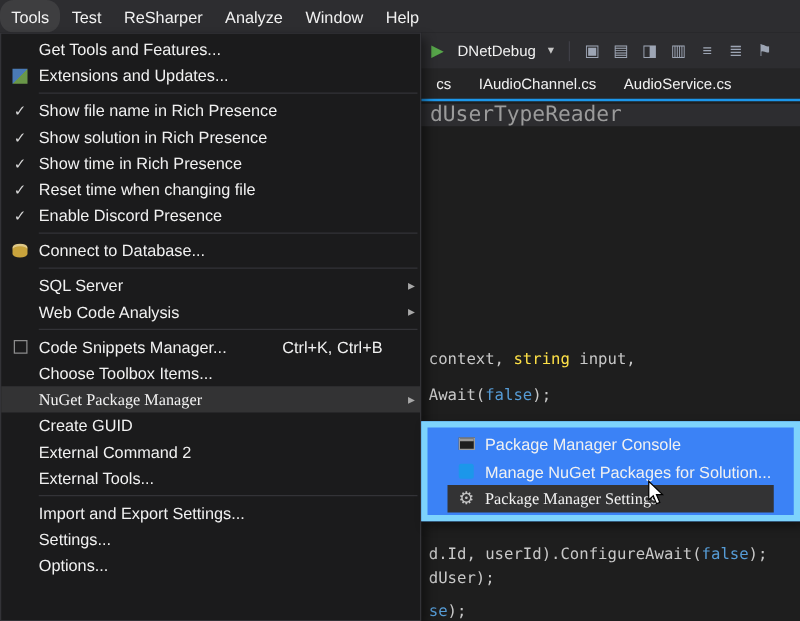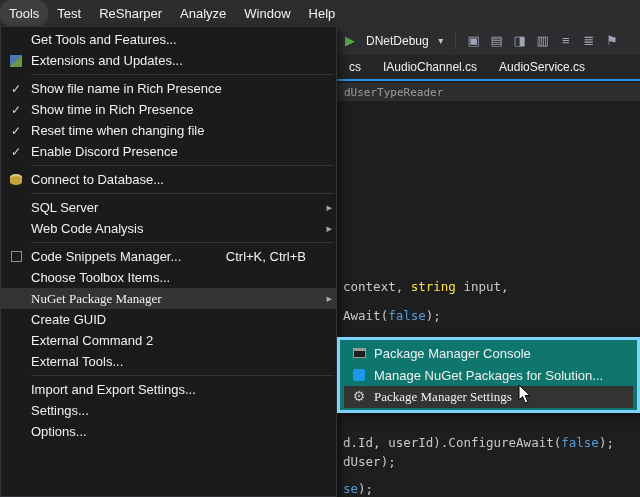--- a/index.html
+++ b/index.html
@@ -24,21 +24,21 @@
 
   
   .tabstrip{position:absolute;top:55px;left:0;right:0;height:26px;background:#252526;
             border-bottom:2px solid #1C97EA;display:flex;align-items:stretch;
             padding-left:338px;box-sizing:border-box;font-size:12px;z-index:2;}
   .tab{padding:0 11px;display:flex;align-items:center;color:#F1F1F1;white-space:nowrap;}
 
   
   .navbar{position:absolute;top:83px;left:0;right:0;height:18px;background:#2D2D30;
           display:flex;align-items:center;padding-left:344px;box-sizing:border-box;z-index:2;}
-  .navbar span{font-family:"DejaVu Sans Mono",monospace;font-size:11px;color:#9B9B9B;}
+  .navbar span{font-family:"DejaVu Sans Mono",monospace;font-size:17px;color:#9B9B9B;}
 
   
   .editor{position:absolute;inset:0;z-index:1;}
   .code-line{position:absolute;left:343px;font-family:"DejaVu Sans Mono",monospace;
              font-size:12.5px;white-space:pre;line-height:1;}
 
   
   .dropdown{position:absolute;left:0;top:26px;width:337px;height:471px;background:#1B1B1C;
             border:1px solid #333337;box-sizing:border-box;padding-top:2px;z-index:10;
             box-shadow:4px 4px 8px rgba(0,0,0,.45);}
@@ -59,22 +59,22 @@
                       box-shadow:inset 0 2px 0 rgba(255,255,255,.4);}
   .icon-server-icon{width:12px;height:11px;background:#3E6B3E;box-shadow:inset 0 -3px 0 #5E9B5E;
                     border:1px solid #2A4A2A;box-sizing:border-box;}
   .icon-snippets-icon{width:11px;height:11px;border:1px solid #8C8C8C;box-sizing:border-box;}
   .icon-console-icon{width:13px;height:10px;border:1px solid #9B9B9B;box-shadow:inset 0 2px 0 #9B9B9B;
                      background:#1E1E1E;box-sizing:border-box;}
   .icon-nuget-icon{width:12px;height:12px;background:#1C97EA;border-radius:2px;}
   .icon-gear-icon::before{content:"\2699";color:#C5C5C5;font-size:14px;line-height:1;}
 
   
-  .submenu{position:absolute;left:337px;top:337px;width:303px;background:#0f766e;
-           border:3px solid #7dd3fc;box-sizing:border-box;padding:2px 4px;z-index:11;
+  .submenu{position:absolute;left:337px;top:337px;width:303px;background:#3b82f6;
+           border:5px solid #7dd3fc;box-sizing:border-box;padding:2px 16px;z-index:11;
            box-shadow:4px 4px 8px rgba(0,0,0,.45);}
   .submenu .mi{height:22px;}
 
   
   .cursor{position:absolute;left:518px;top:384px;z-index:30;pointer-events:none;}
 </style>
 </head>
 <body>
 
 <div class="app">
@@ -137,20 +137,26 @@
       <div class="mi">
         <span class="ic">
           <span class="check"></span>
         </span>
         <span class="lbl">Show file name in Rich Presence</span>
       </div>
       <div class="mi">
         <span class="ic">
           <span class="check"></span>
         </span>
+        <span class="lbl">Show solution in Rich Presence</span>
+      </div>
+      <div class="mi">
+        <span class="ic">
+          <span class="check"></span>
+        </span>
         <span class="lbl">Show time in Rich Presence</span>
       </div>
       <div class="mi">
         <span class="ic">
           <span class="check"></span>
         </span>
         <span class="lbl">Reset time when changing file</span>
       </div>
       <div class="mi">
         <span class="ic">

